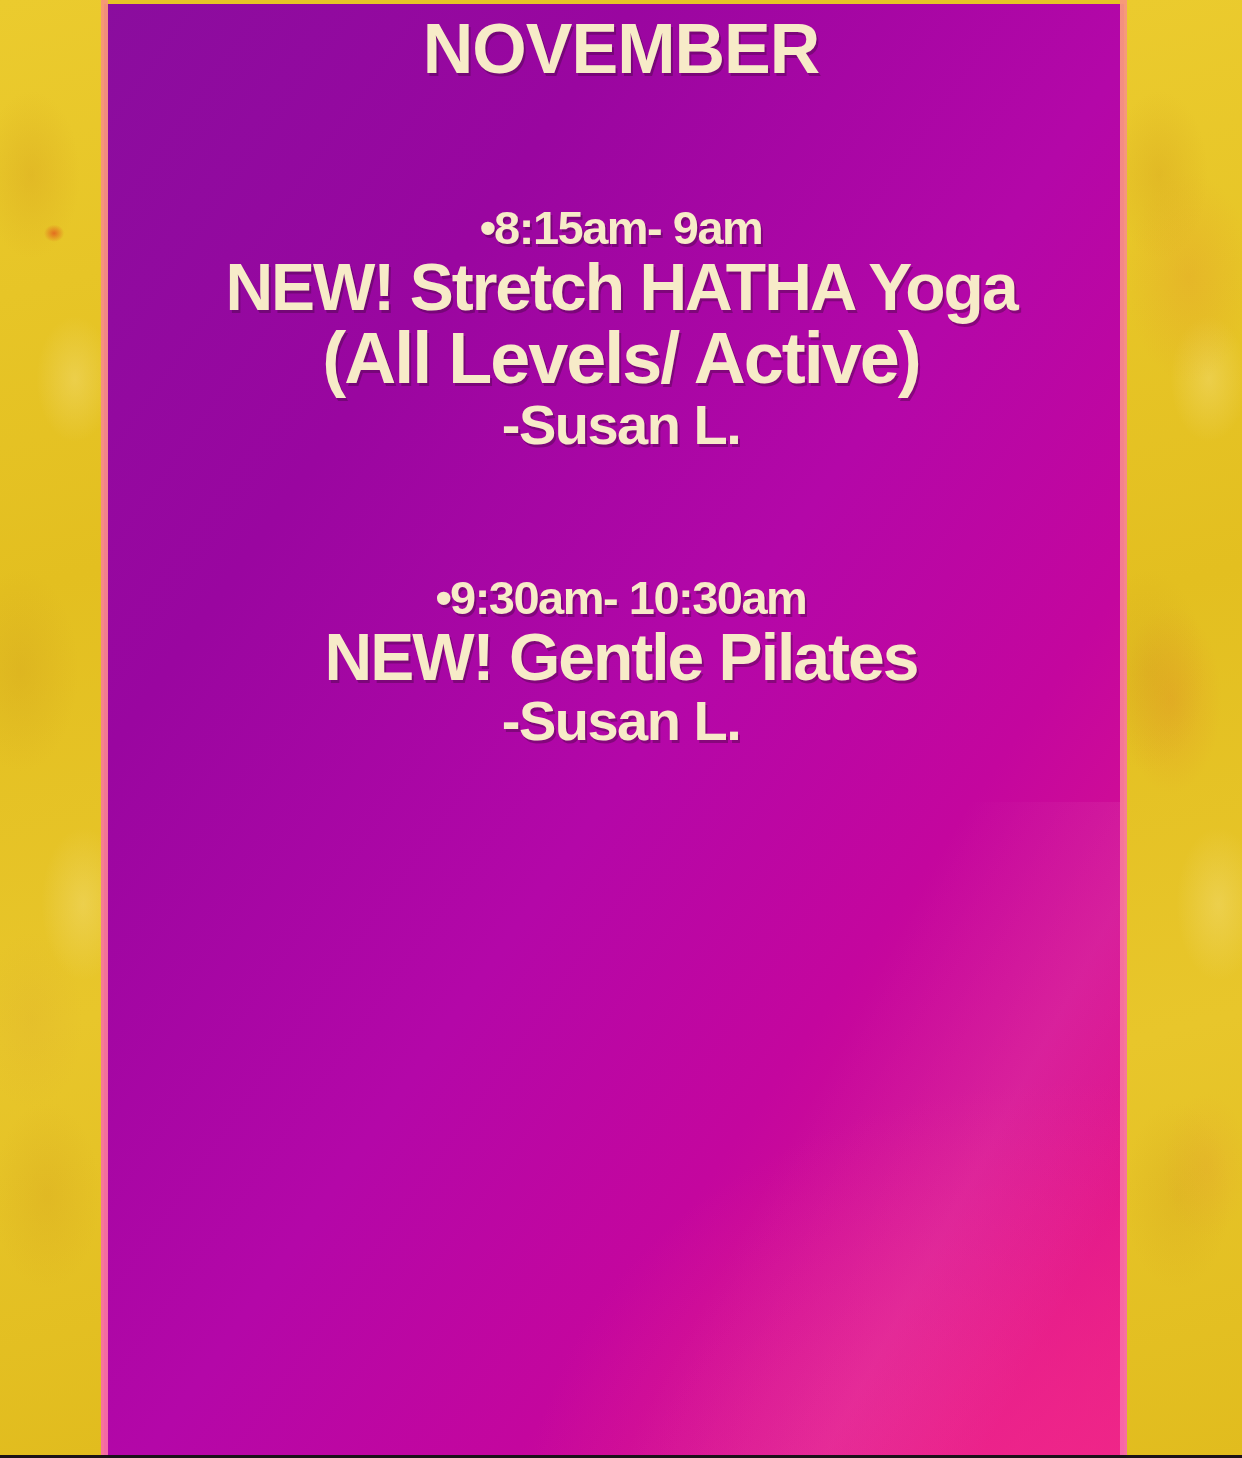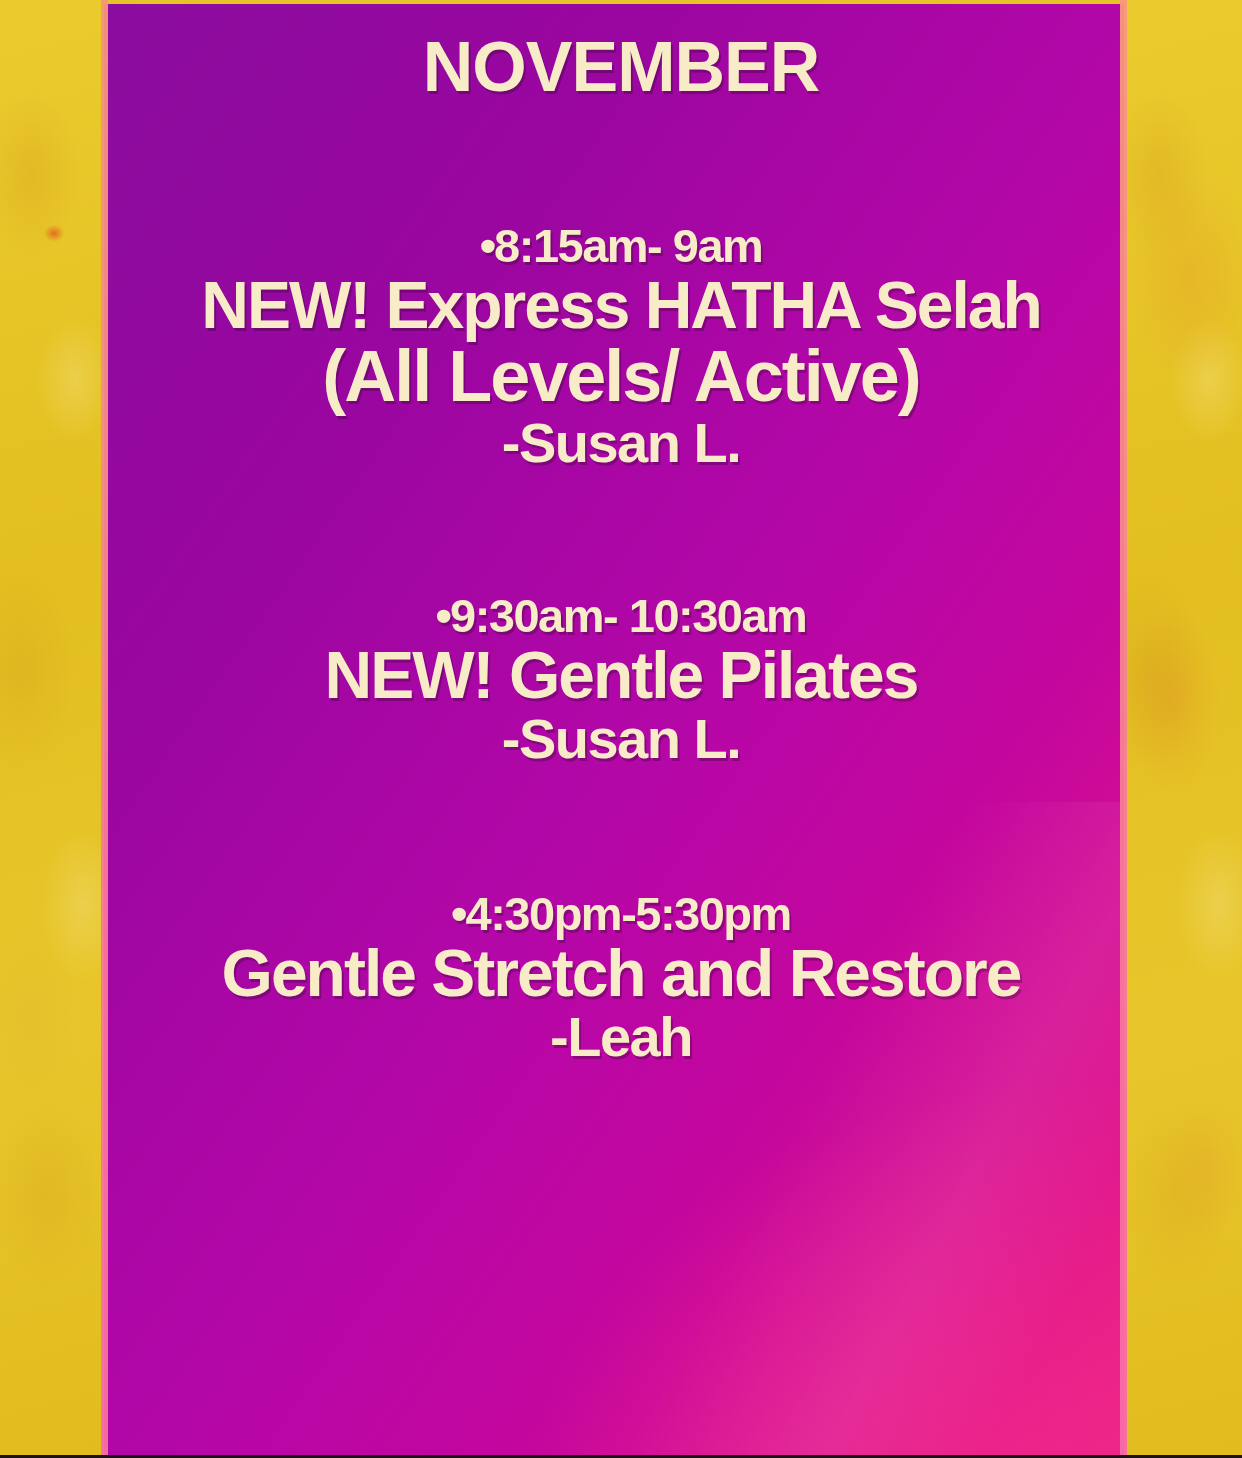--- a/index.html
+++ b/index.html
@@ -127,21 +127,21 @@
   #content {
     position: absolute;
     inset: 0;
     z-index: 4;
     text-align: center;
     color: #F7EBC8;
     font-weight: bold;
     font-stretch: condensed;
     letter-spacing: -0.5px;
     text-shadow: 2px 3px 0 rgba(60,8,55,.38);
-    padding-top: 31px;
+    padding-top: 13px;
     box-sizing: border-box;
   }
 
   .line {
     line-height: 1.04;
     white-space: nowrap;
   }
 
   .hdr {
     font-size: 70px;
@@ -184,33 +184,28 @@
 
   <div class="seam" id="seam-left"></div>
   <div class="seam" id="seam-right"></div>
 
   <div id="content">
 
     <div class="line hdr">NOVEMBER</div>
 
     <div class="blk" id="block-1">
       <div class="line time"><span class="bullet">•</span><span>8:15am- 9am</span></div>
-      <div class="line title">NEW! Express HATHA Selah</div>
+      <div class="line title">NEW! Stretch HATHA Yoga</div>
       <div class="line level">(All Levels/ Active)</div>
       <div class="line instr">-Susan L.</div>
     </div>
 
     <div class="blk" id="block-2">
       <div class="line time"><span class="bullet">•</span><span>9:30am- 10:30am</span></div>
       <div class="line title">NEW! Gentle Pilates</div>
       <div class="line instr">-Susan L.</div>
     </div>
 
-    <div class="blk" id="block-3">
-      <div class="line time"><span class="bullet">•</span><span>4:30pm-5:30pm</span></div>
-      <div class="line title">Gentle Stretch and Restore</div>
-      <div class="line instr">-Leah</div>
-    </div>
 
   </div>
 
   <div id="bottom-edge"></div>
 </div>
 
 </body></html>

